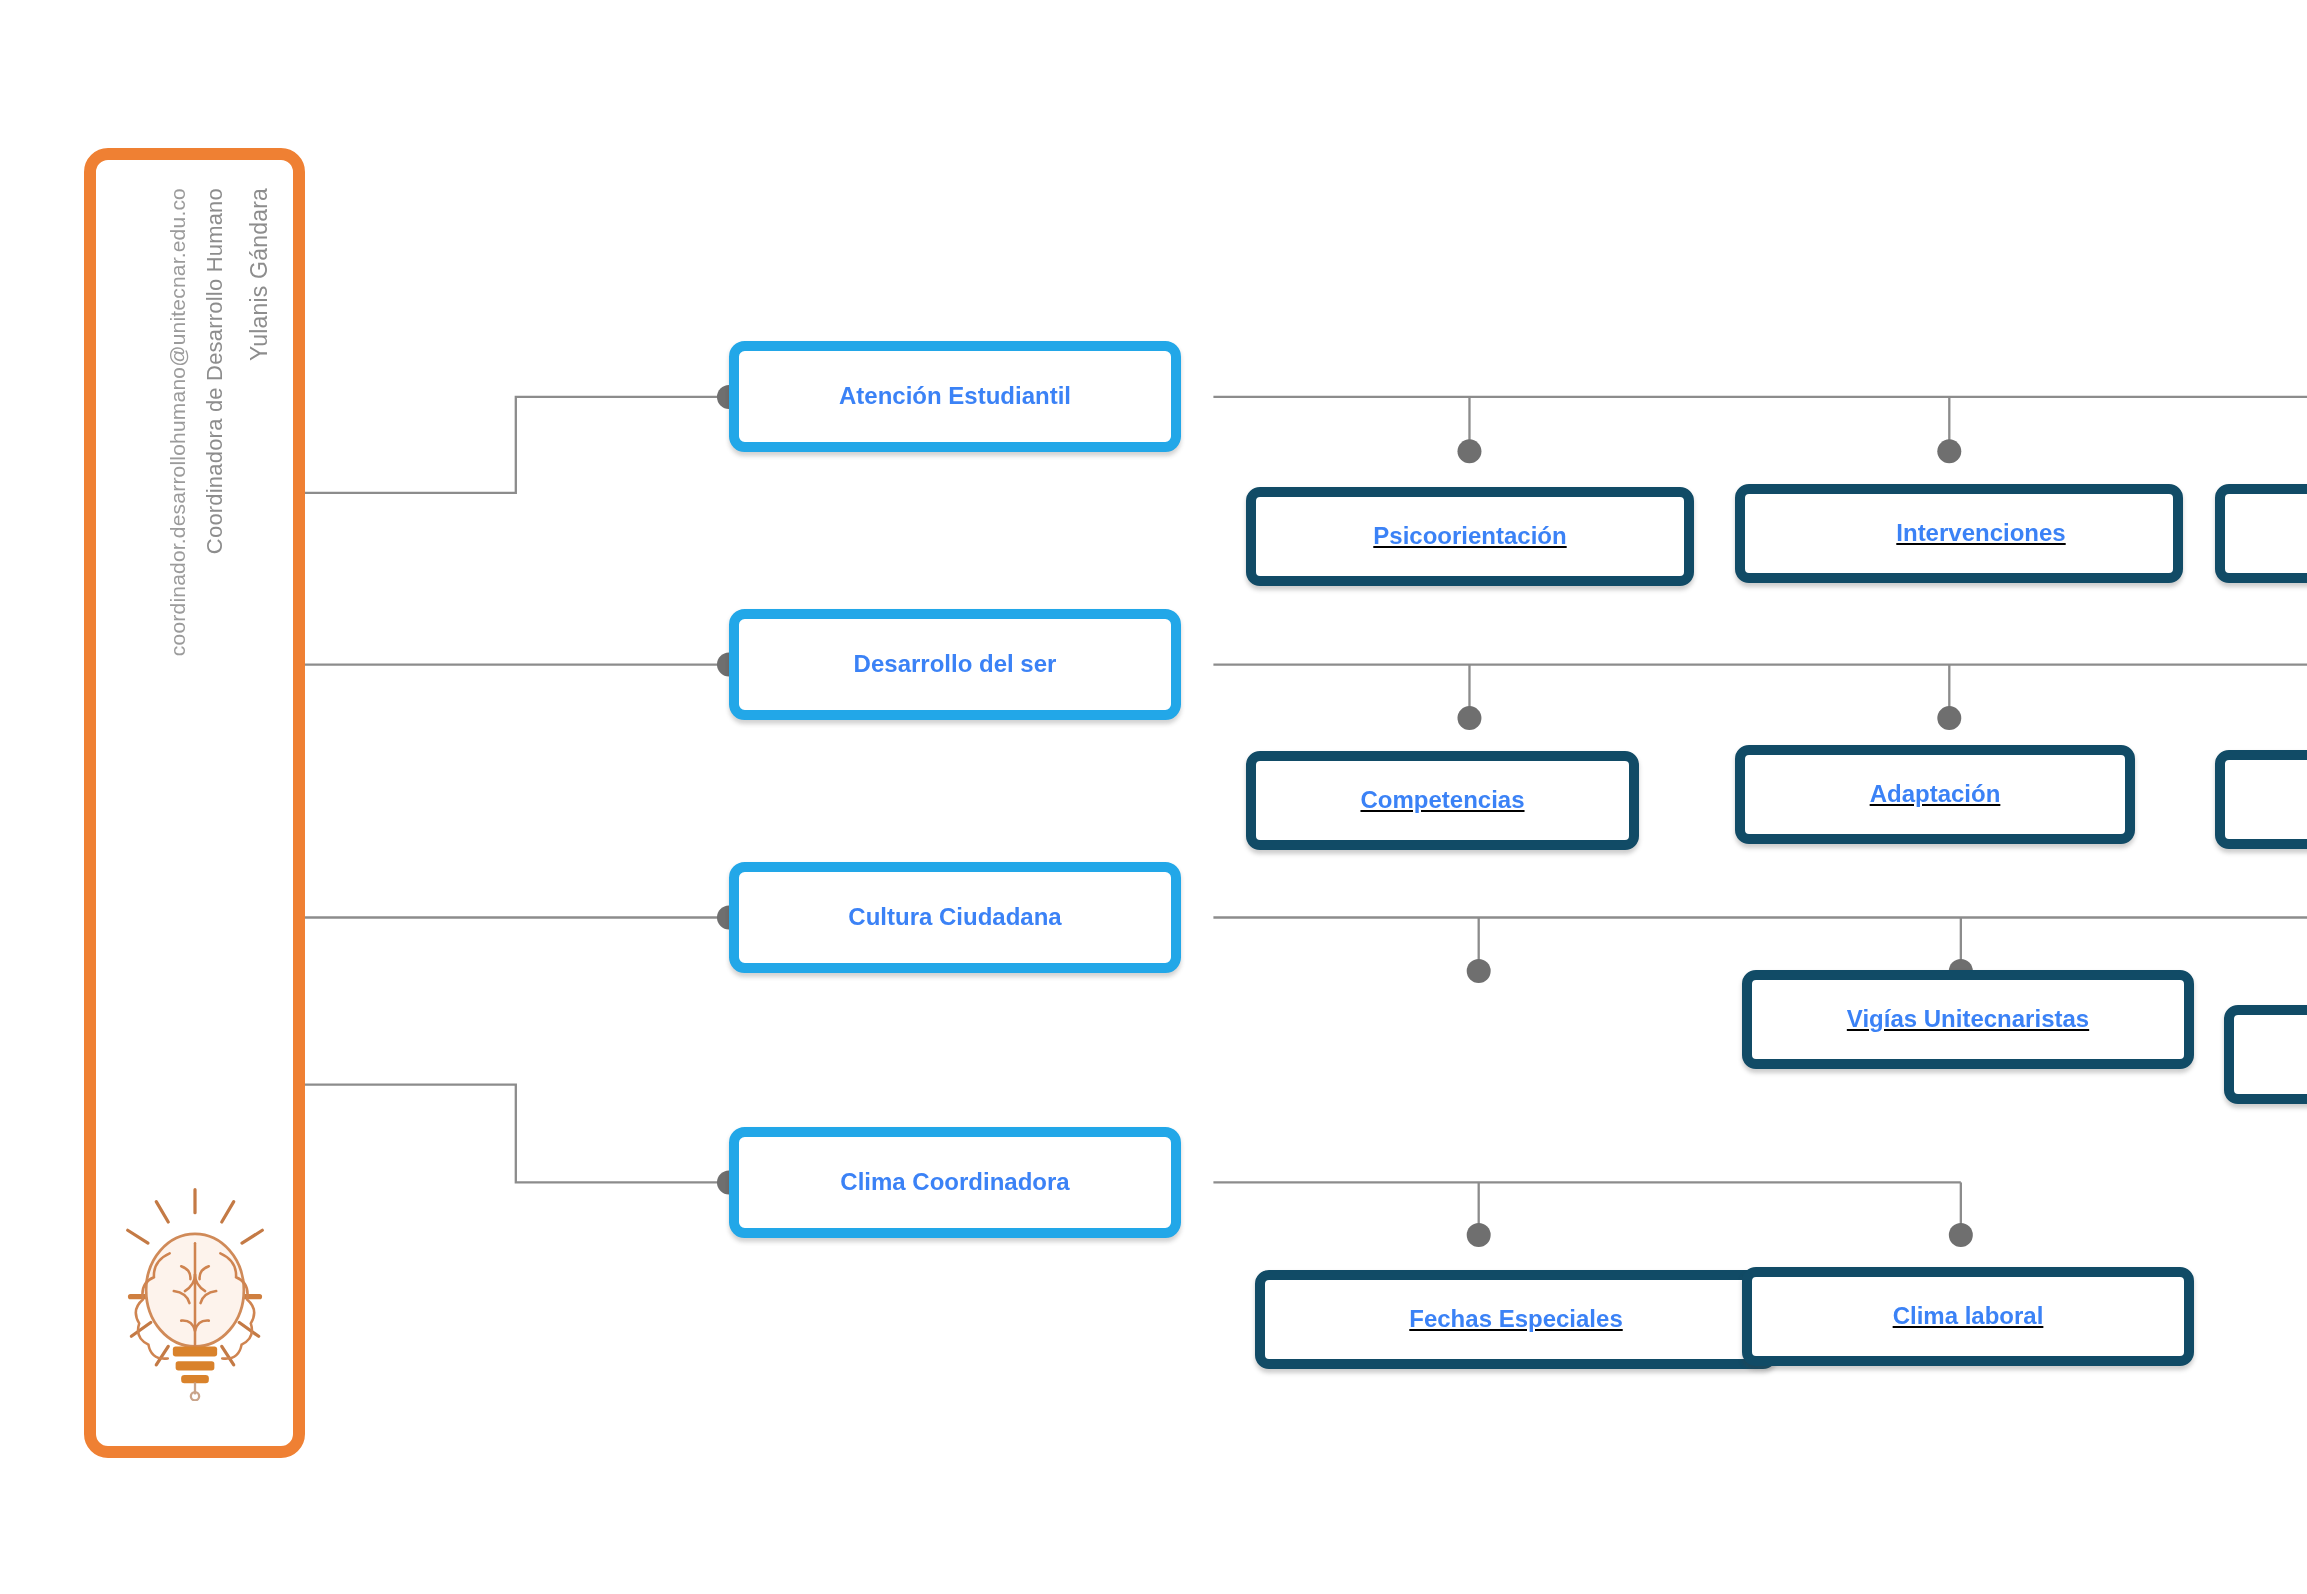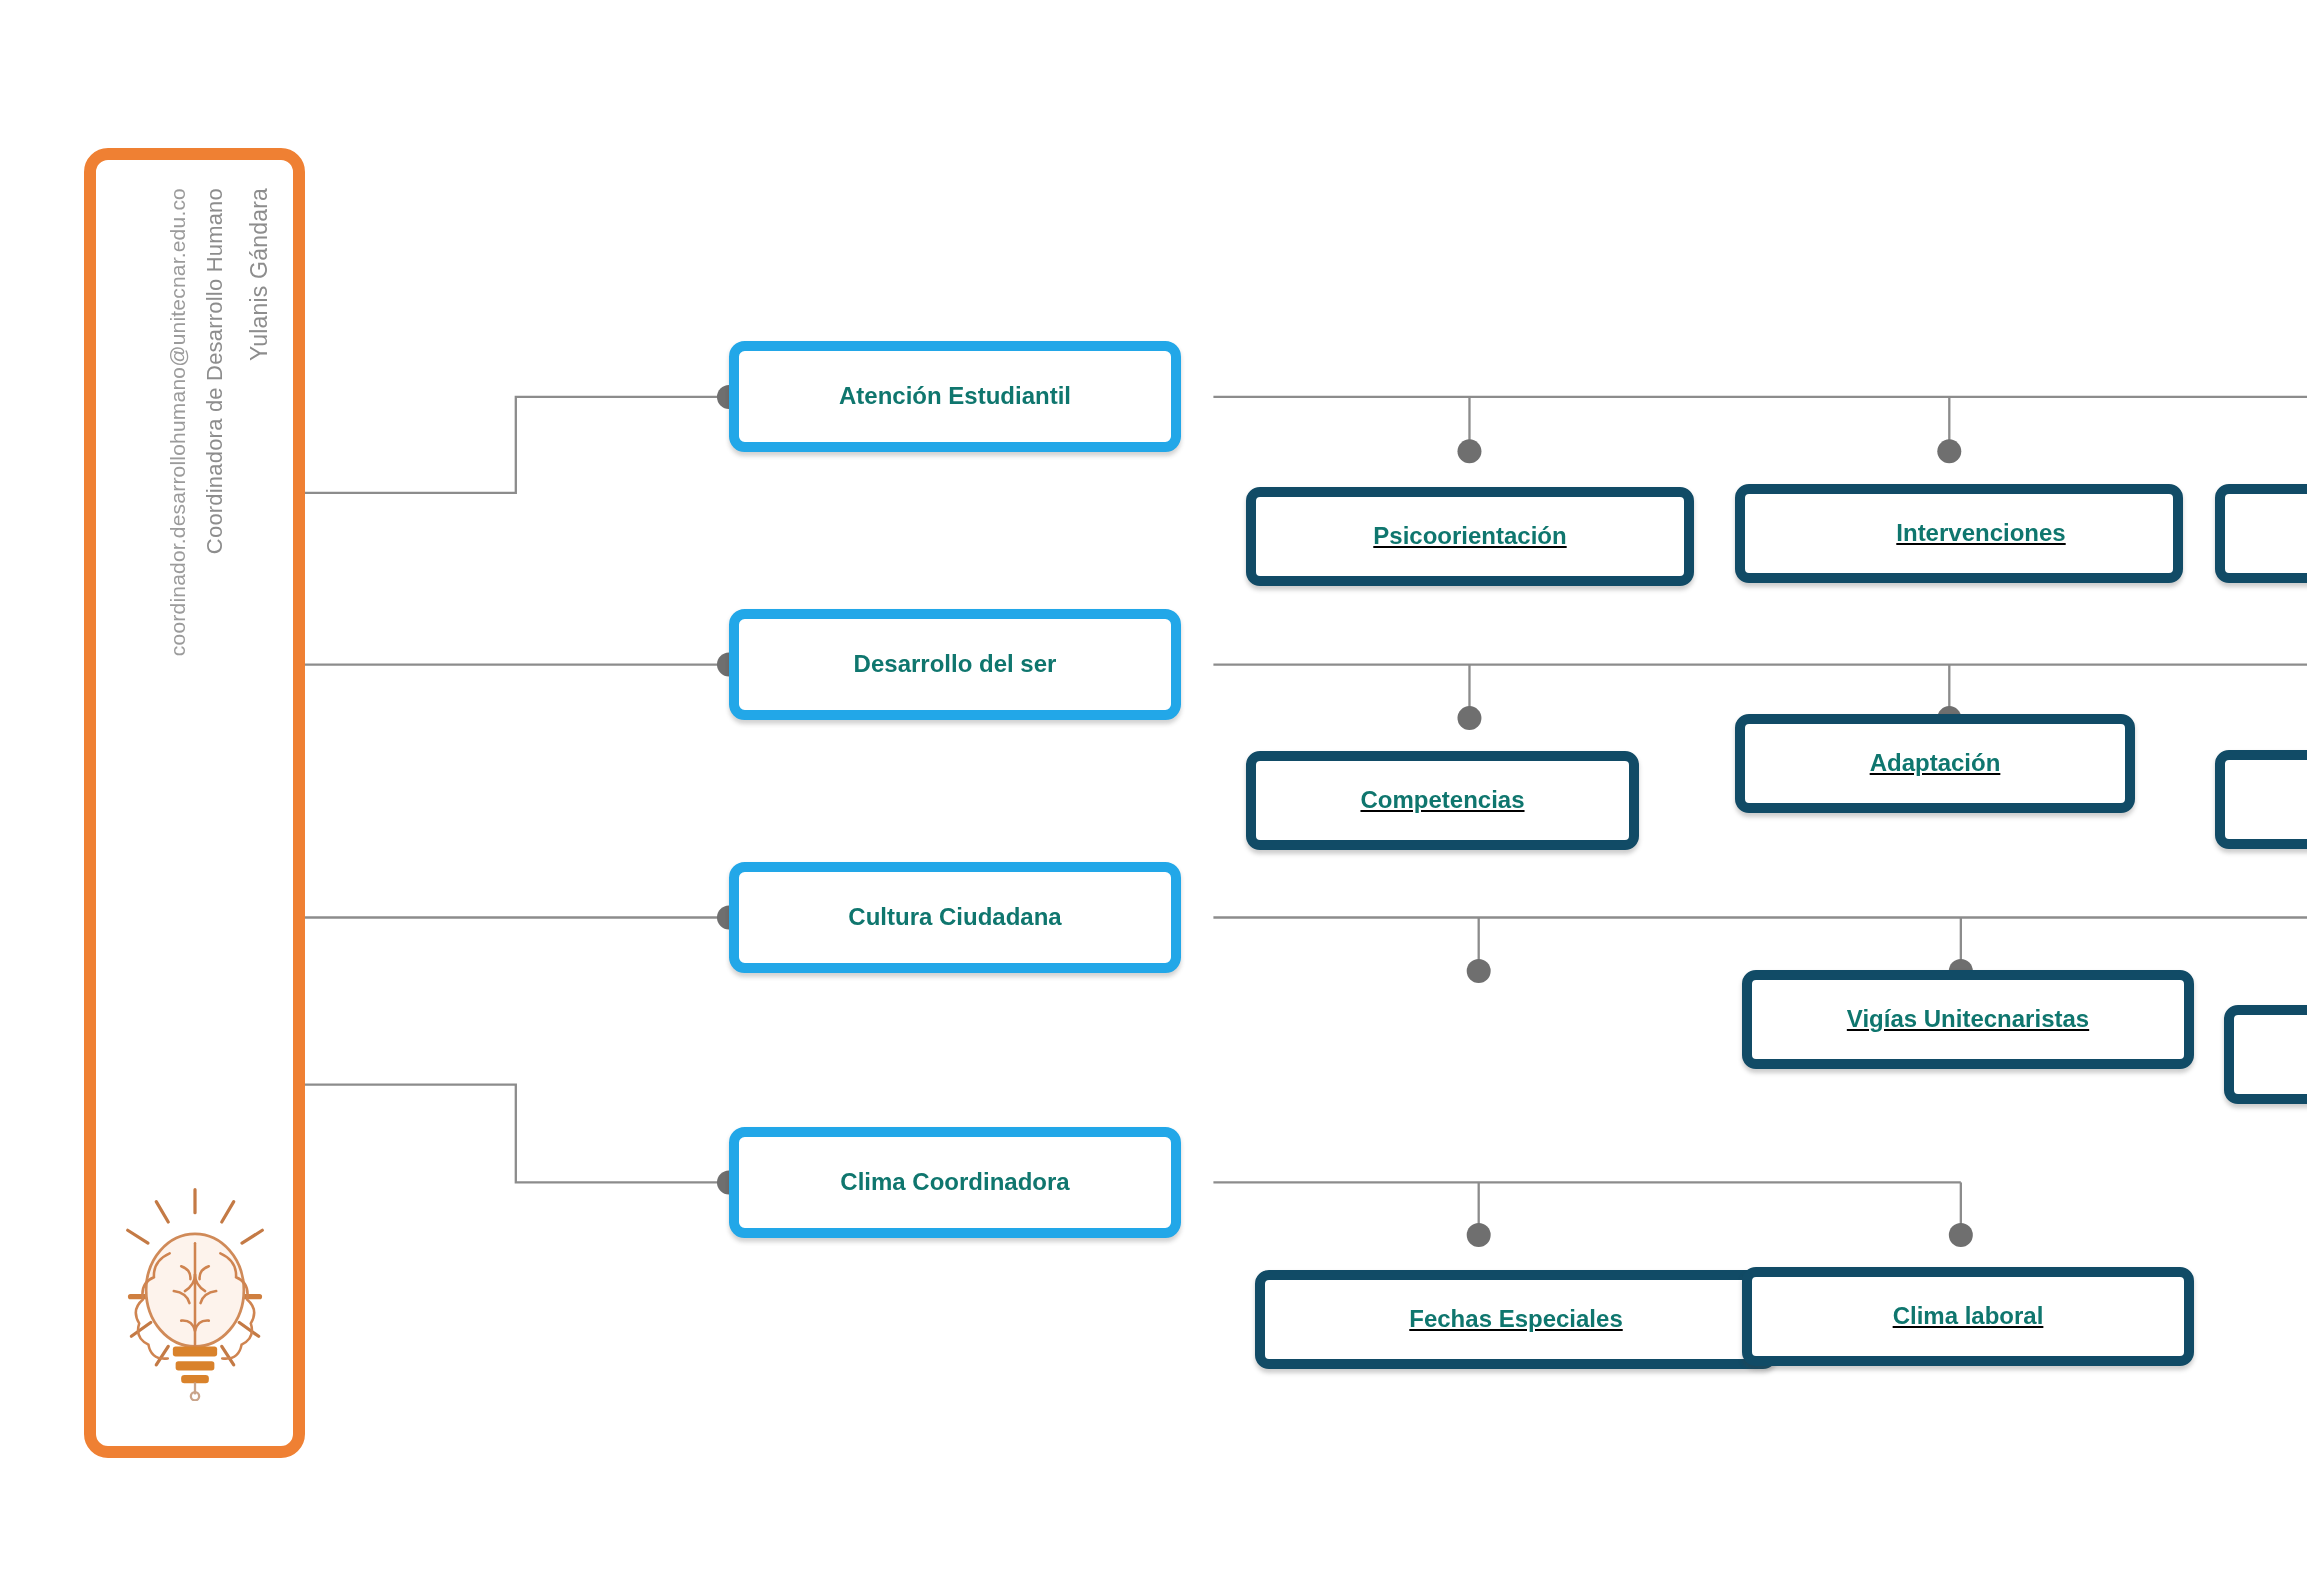--- a/index.html
+++ b/index.html
@@ -92,21 +92,21 @@
     box-sizing: border-box;
     display: flex;
     align-items: center;
     justify-content: center;
     background: #ffffff;
     border-radius: 15.7px;
     text-align: center;
     line-height: 1.1;
   }
   .node .label {
-    color: #0f766e;
+    color: #3b82f6;
     font-weight: bold;
     font-size: 24px;
     font-family: "Liberation Sans", sans-serif;
     padding: 0 8.3px;
   }
   .node.level1 {
     border: 10px solid #22a7e8;
     box-shadow: 0 3.2px 4.2px rgba(60,60,60,0.23);
   }
   .node.level2 {
@@ -244,21 +244,21 @@
   <div class="node level2" style="left:1735px; top:484px; width:448px; height:99px;padding-left:44px;">
     <span class="label">Intervenciones</span>
   </div>
   <div class="node level2" style="left:2215px; top:484px; width:457px; height:99px;">
     
   </div>
 
   <div class="node level2" style="left:1246px; top:751px; width:393px; height:99px;">
     <span class="label">Competencias</span>
   </div>
-  <div class="node level2" style="left:1735px; top:714px; width:400px; height:99px;">
+  <div class="node level2" style="left:1735px; top:745px; width:400px; height:99px;">
     <span class="label">Adaptación</span>
   </div>
   <div class="node level2" style="left:2215px; top:750px; width:457px; height:99px;">
     
   </div>
 
   <div class="node level2" style="left:1742px; top:970px; width:452px; height:99px;">
     <span class="label">Vigías Unitecnaristas</span>
   </div>
   <div class="node level2" style="left:2224px; top:1005px; width:457px; height:99px;">

